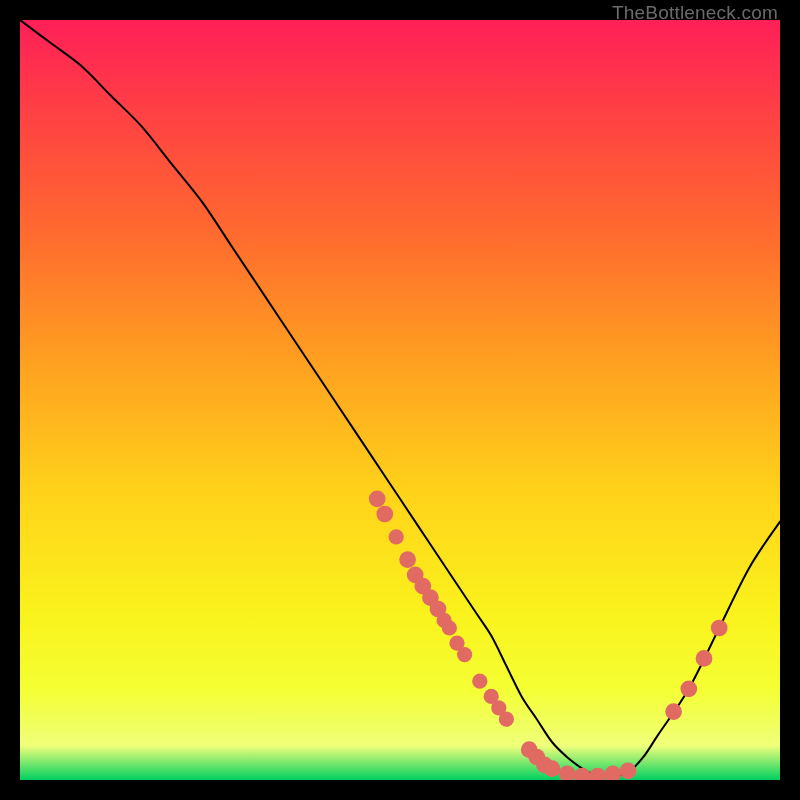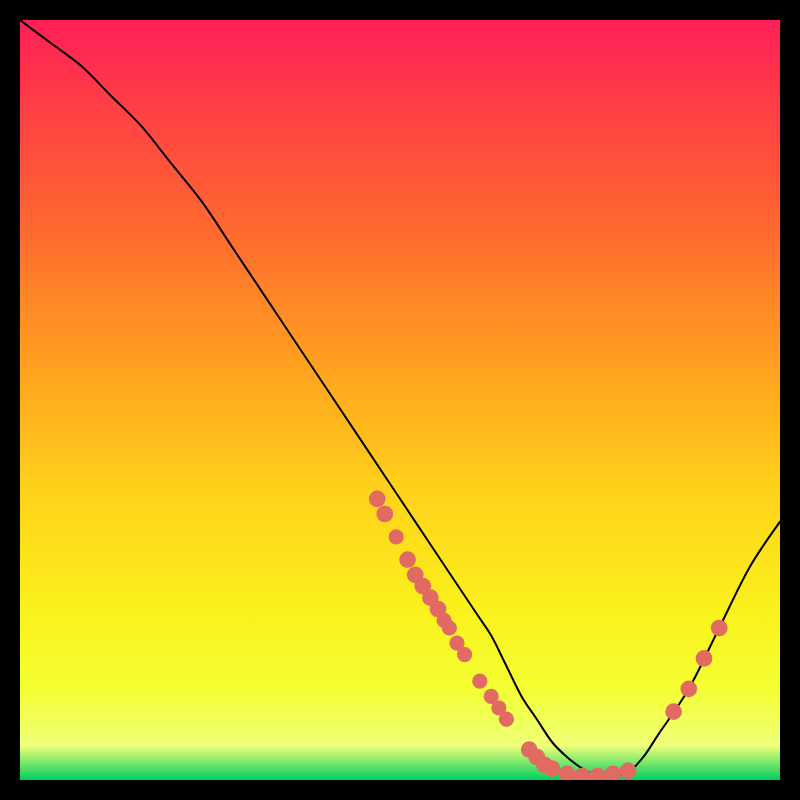--- a/index.html
+++ b/index.html
@@ -26,20 +26,21 @@
     font-size: 19px;
     font-weight: 500;
     letter-spacing: 0.2px;
   }
   svg { display: block; }
 </style>
 </head>
 <body>
 
 <div class="container">
+  <div class="attribution">TheBottleneck.com</div>
   <div class="plot-area">
     <svg id="chart-svg" width="760" height="760" viewBox="0 0 760 760" preserveAspectRatio="none">
       <defs>
         <linearGradient id="bg-grad" x1="0" y1="0" x2="0" y2="1">
         <stop offset="0.00%" stop-color="#ff1f58"></stop>
             <stop offset="12.00%" stop-color="#ff4044"></stop>
             <stop offset="28.00%" stop-color="#ff6a2f"></stop>
             <stop offset="45.00%" stop-color="#ffa020"></stop>
             <stop offset="62.00%" stop-color="#ffd21a"></stop>
             <stop offset="78.00%" stop-color="#faf21c"></stop>

